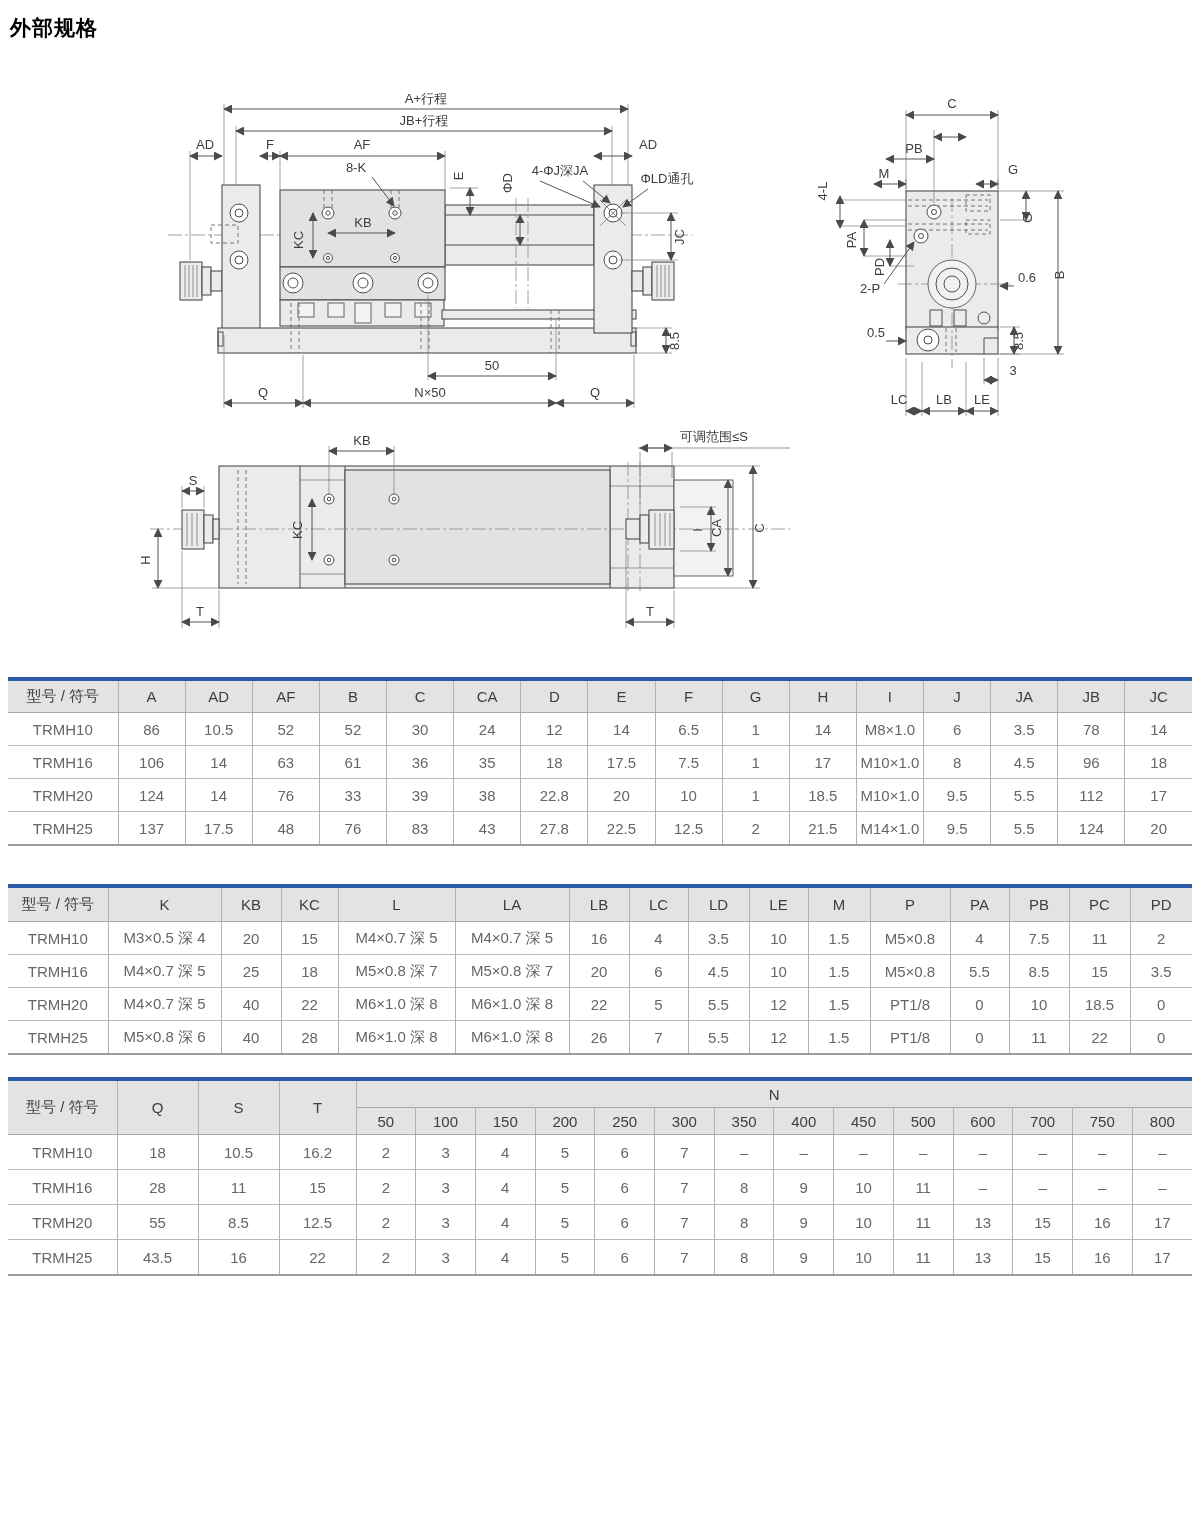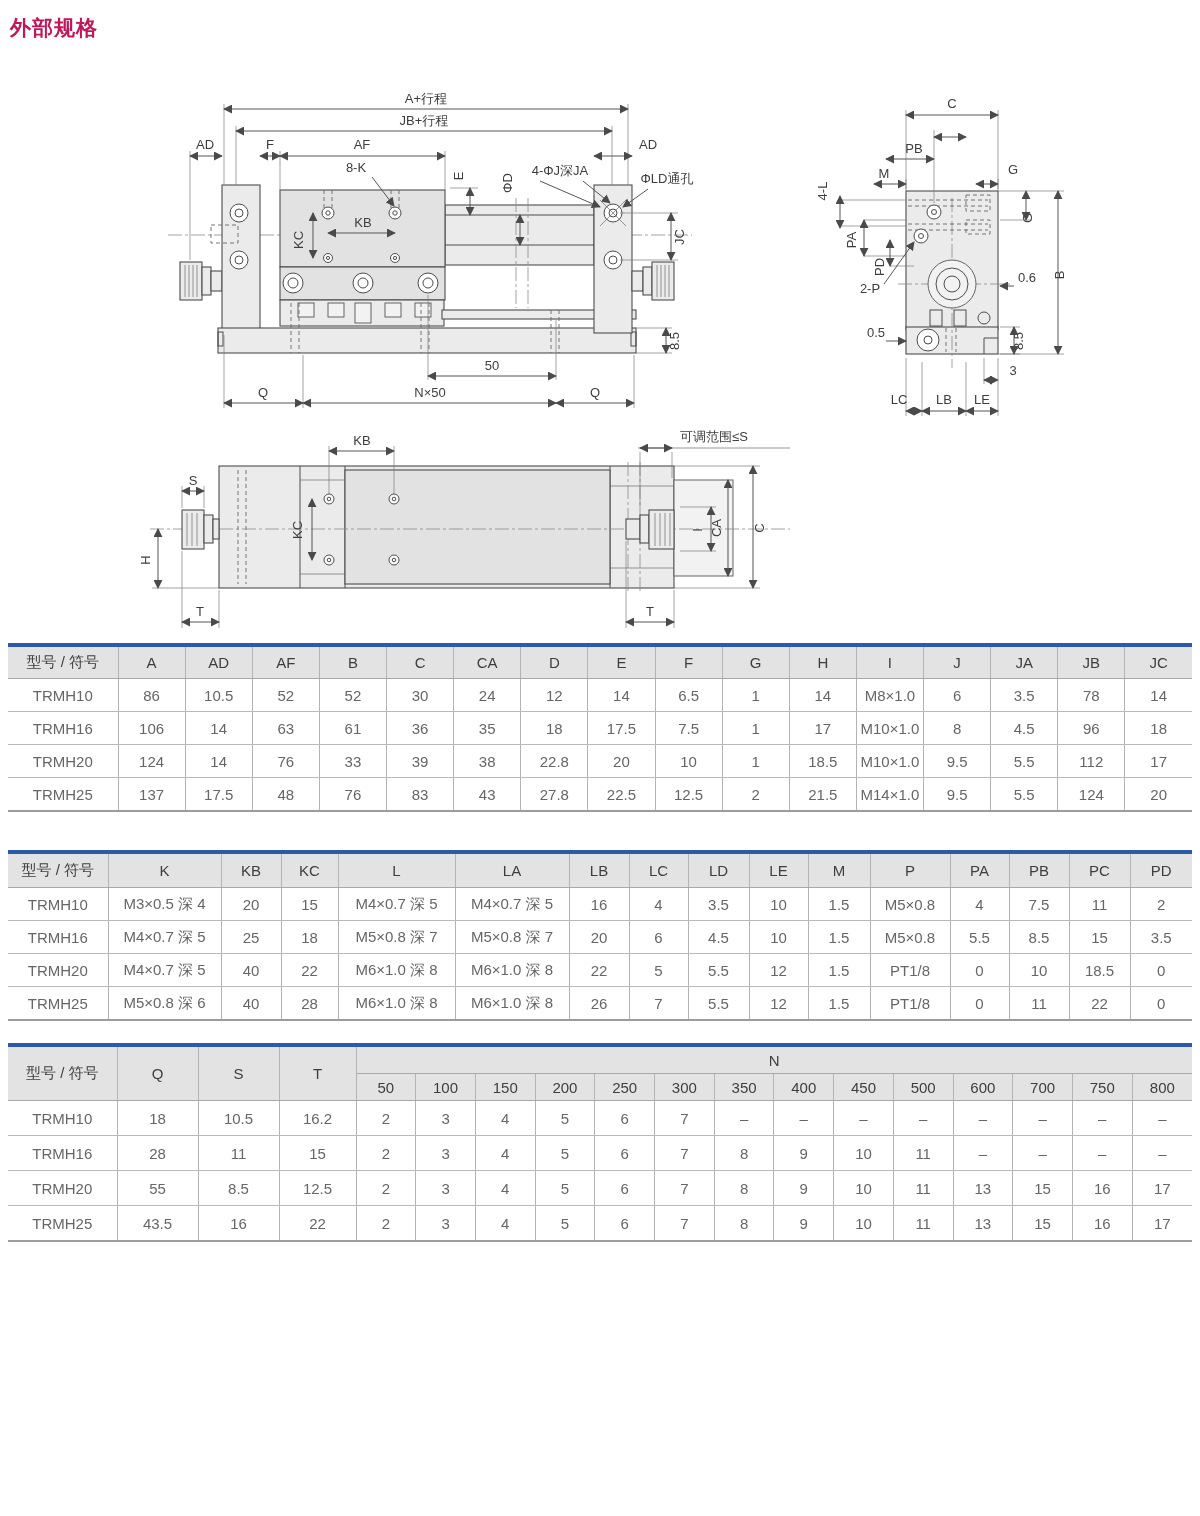--- a/index.html
+++ b/index.html
@@ -1,35 +1,35 @@
 <!DOCTYPE html>
 <html><head>
 <meta charset="utf-8">
 <style>
   html,body { margin:0; padding:0; background:#ffffff; }
   .page { position:relative; width:1200px; height:1516px; background:#fff;
           font-family:"Liberation Sans", sans-serif; overflow:hidden; }
   .title { position:absolute; left:10px; top:14px; font-size:21px; font-weight:bold;
-           color:#be185d; letter-spacing:1px; }
+           color:#000000; letter-spacing:1px; }
   .drawing { position:absolute; left:0; top:70px; }
   .drawing text { font-family:"Liberation Sans", sans-serif; font-size:13px; fill:#3d3d3d;
                   text-anchor:middle; }
   .body-fill { fill:#ebebeb; stroke:#4d4d4d; stroke-width:1.1; }
   .body-fill2 { fill:#e2e2e2; stroke:#4d4d4d; stroke-width:1.1; }
   .lite { fill:#f2f2f2; stroke:#555; stroke-width:0.9; }
   .ln  { stroke:#4d4d4d; stroke-width:1; fill:none; }
   .ln2 { stroke:#6a6a6a; stroke-width:0.7; fill:none; }
   .dim { stroke:#555; stroke-width:1; fill:none; marker-start:url(#ar); marker-end:url(#ar); }
   .dime{ stroke:#555; stroke-width:1; fill:none; marker-end:url(#ar); }
   .ext { stroke:#7d7d7d; stroke-width:0.7; fill:none; }
   .cl  { stroke:#8a8a8a; stroke-width:0.8; stroke-dasharray:14 3 3 3; fill:none; }
   .dash{ stroke:#666; stroke-width:0.9; stroke-dasharray:4 3; fill:none; }
   .hole{ fill:#fdfdfd; stroke:#4d4d4d; stroke-width:1; }
 
-  .tblwrap { position:absolute; left:8px; }
+  .tblwrap { position:absolute; left:8px;margin-top:34px; }
   .tw1 { top:643px; } .tw2 { top:850px; } .tw3 { top:1043px; }
   table { border-collapse:collapse; table-layout:fixed; width:1184px;
           border-top:4px solid #2b5ba7; border-bottom:2px solid #9c9c9c; }
   th { background:#e3e3e3; font-weight:normal; font-size:15px; color:#3e3e3e;
        border-right:1px solid #b3b3b3; border-bottom:1px solid #a8a8a8; padding:0;
        text-align:center; }
   td { text-align:center; font-size:15px; color:#666666;
        border-right:1px solid #b3b3b3; border-bottom:1px solid #b9b9b9; padding:0; }
   th:last-child, td:last-child { border-right:none; }
   .t1 th { height:31px; } .t1 td { height:32px; }

